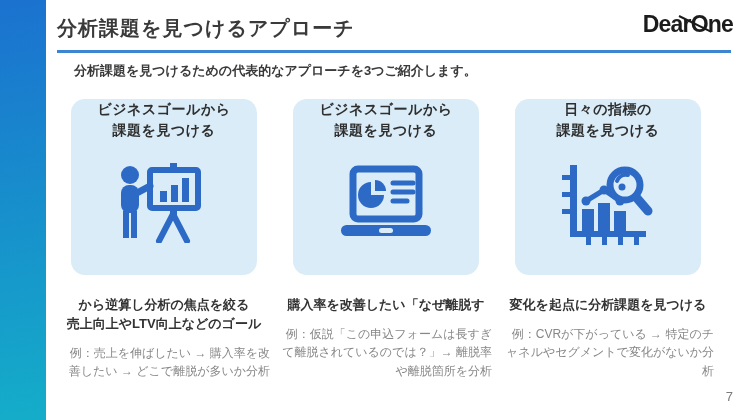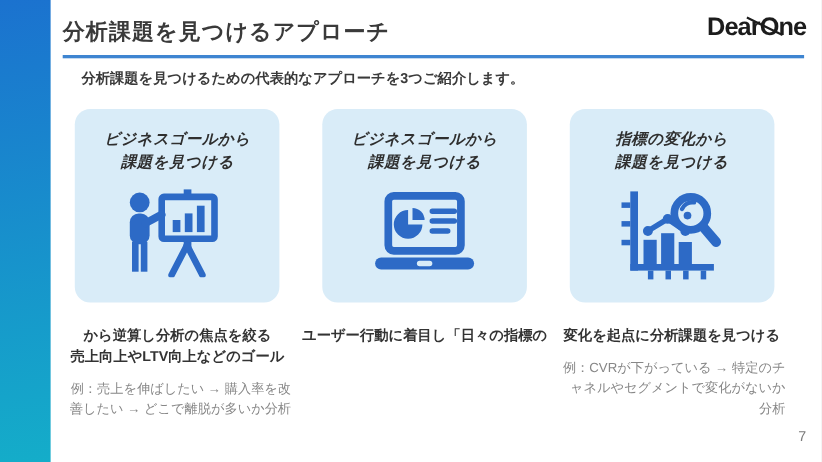--- a/index.html
+++ b/index.html
@@ -70,22 +70,20 @@
   }
   .col { flex: 1; display: flex; flex-direction: column; align-items: center; }
   .card {
     width: 186px;
     height: 176px;
     background: var(--card_bg, #d9ecf8);
     border-radius: 14px;
     display: flex;
     flex-direction: column;
     align-items: center;
-    padding-top: 17px;
-    font-style: italic;
   }
   .card-title {
     margin: 0;
     font-size: 14px;
     font-weight: bold;
     line-height: 1.5;
     text-align: center;
     letter-spacing: 0.5px;
     color: #2f2f2f;
   }
@@ -186,28 +184,29 @@
               <rect x="22" y="4" width="66" height="50" rx="5" fill="none" stroke="currentColor" stroke-width="7"></rect>
               <rect x="10" y="60" width="90" height="11" rx="5.5"></rect>
               <rect x="48" y="63" width="14" height="5" rx="2.5" fill="#d9ecf8"></rect>
               <path d="M40 30 L40 17 A13 13 0 1 0 53 30 Z"></path>
               <path d="M44 26 L44 15 A11 11 0 0 1 55 26 Z"></path>
               <path d="M62 18 h20 M62 27 h20 M62 36 h14" stroke="currentColor" stroke-width="5" stroke-linecap="round" fill="none"></path>
             </svg>
           </div>
         </div>
         <h3 class="headline">
-          <span>ユーザー行動に着目し「日々の指標の</span>
+          <span>購入率を改善したい「なぜ離脱す</span>
         </h3>
+        <p class="example">例：仮説「この申込フォームは長すぎて離脱されているのでは？」→ 離脱率や離脱箇所を分析</p>
       </section>
 
       <section class="col">
         <div class="card">
           <h2 class="card-title">
-            <span>指標の変化から</span>
+            <span>日々の指標の</span>
             <span>課題を見つける</span>
           </h2>
           <div class="icon-wrap">
             <svg width="100" height="88" viewBox="0 0 100 88" fill="currentColor" stroke="none">
               <rect x="12" y="6" width="7" height="72"></rect>
               <rect x="12" y="72" width="76" height="6"></rect>
               <rect x="4" y="16" width="8" height="5"></rect>
               <rect x="4" y="33" width="8" height="5"></rect>
               <rect x="4" y="50" width="8" height="5"></rect>
               <rect x="28" y="78" width="5" height="8"></rect>

